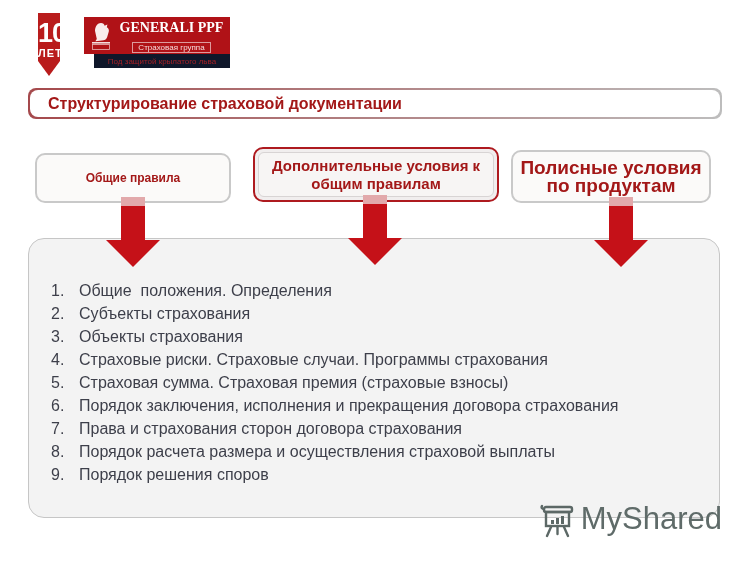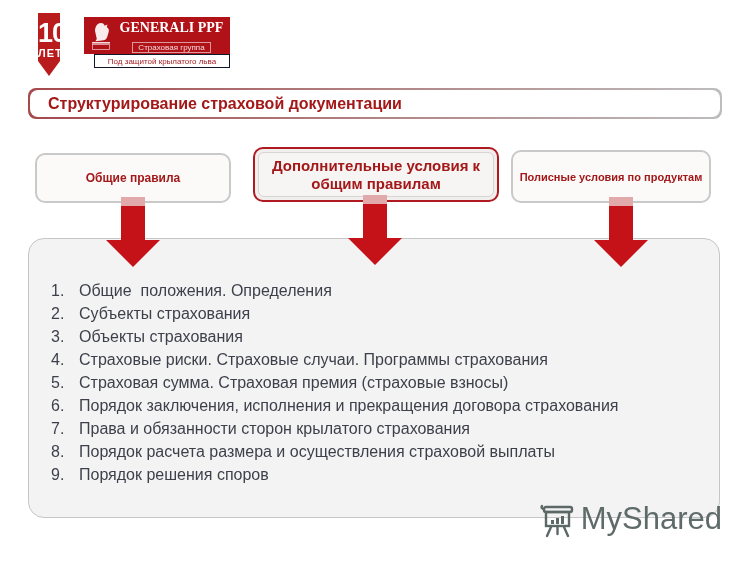--- a/index.html
+++ b/index.html
@@ -22,21 +22,21 @@
   .brand-box{
     left:84px;top:17px;width:146px;height:37px;
     background:#b01217;display:flex;align-items:center;padding:0 4px;box-sizing:border-box;
   }
   .lion-wrap{width:26px;height:30px;flex:0 0 auto;margin-right:3px;display:flex;align-items:center;}
   .brand-text{flex:1;text-align:center;color:#fff;}
   .brand-name{font-family:"Liberation Serif", serif;font-weight:bold;font-size:14px;letter-spacing:0px;white-space:nowrap;}
   .brand-sub{display:inline-block;font-size:8px;margin-top:1px;padding:0 5px;border:1px solid #dd9a9c;color:#f6dcdc;white-space:nowrap;}
   .brand-strip{
     left:94px;top:54px;width:136px;height:14px;
-    background:#ffffff;border:1px solid #0f172a;box-sizing:border-box;
+    background:#ffffff;border:7px solid #0f172a;box-sizing:border-box;
     display:flex;align-items:center;justify-content:center;
     font-size:8px;color:#a32126;white-space:nowrap;
   }
 
   
   .title-bar{
     left:28px;top:88px;width:694px;height:31px;
     background:linear-gradient(to right,#a5494c,#bdbdbd);
     border-radius:8px;padding:2px;box-sizing:border-box;
   }
@@ -53,21 +53,21 @@
     font-weight:bold;color:#a31818;background:#fbfaf9;
   }
   .flow-box.plain{border:2px solid #c9c9c9;}
   .flow-box.accent{border:2px solid #ae1a1f;padding:3px;background:#f1eeee;}
   .flow-box-inner{
     width:100%;height:100%;border:1px solid #d8d4d4;border-radius:6px;background:#f7f5f4;
     display:flex;align-items:center;justify-content:center;text-align:center;box-sizing:border-box;
   }
   #flow-box-1{left:35px;top:153px;width:196px;height:50px;font-size:12px;}
   #flow-box-2{left:253px;top:147px;width:246px;height:55px;font-size:15px;line-height:18px;}
-  #flow-box-3{left:511px;top:150px;width:200px;height:53px;font-size:11px;line-height:18px;}
+  #flow-box-3{left:511px;top:150px;width:200px;height:53px;font-size:19px;line-height:18px;}
 
   
   .down-arrow{width:54px;display:flex;flex-direction:column;align-items:center;z-index:5;}
   .down-arrow .cap{width:24px;height:9px;background:#e2a9ab;}
   .down-arrow .shaft{width:24px;height:34px;background:#c51118;}
   .down-arrow .head{
     width:0;height:0;border-left:27px solid transparent;border-right:27px solid transparent;
     border-top:27px solid #c51118;
   }
   #arrow-1{left:106px;top:197px;}
@@ -180,21 +180,21 @@
         <span class="doc-text">Страховая сумма. Страховая премия (страховые взносы)</span>
       </li>
 
       <li class="doc-row">
         <span class="doc-num">6.</span>
         <span class="doc-text">Порядок заключения, исполнения и прекращения договора страхования</span>
       </li>
 
       <li class="doc-row">
         <span class="doc-num">7.</span>
-        <span class="doc-text">Права и обязанности сторон крылатого страхования</span>
+        <span class="doc-text">Права и страхования сторон договора страхования</span>
       </li>
 
       <li class="doc-row">
         <span class="doc-num">8.</span>
         <span class="doc-text">Порядок расчета размера и осуществления страховой выплаты</span>
       </li>
 
       <li class="doc-row">
         <span class="doc-num">9.</span>
         <span class="doc-text">Порядок решения споров</span>

